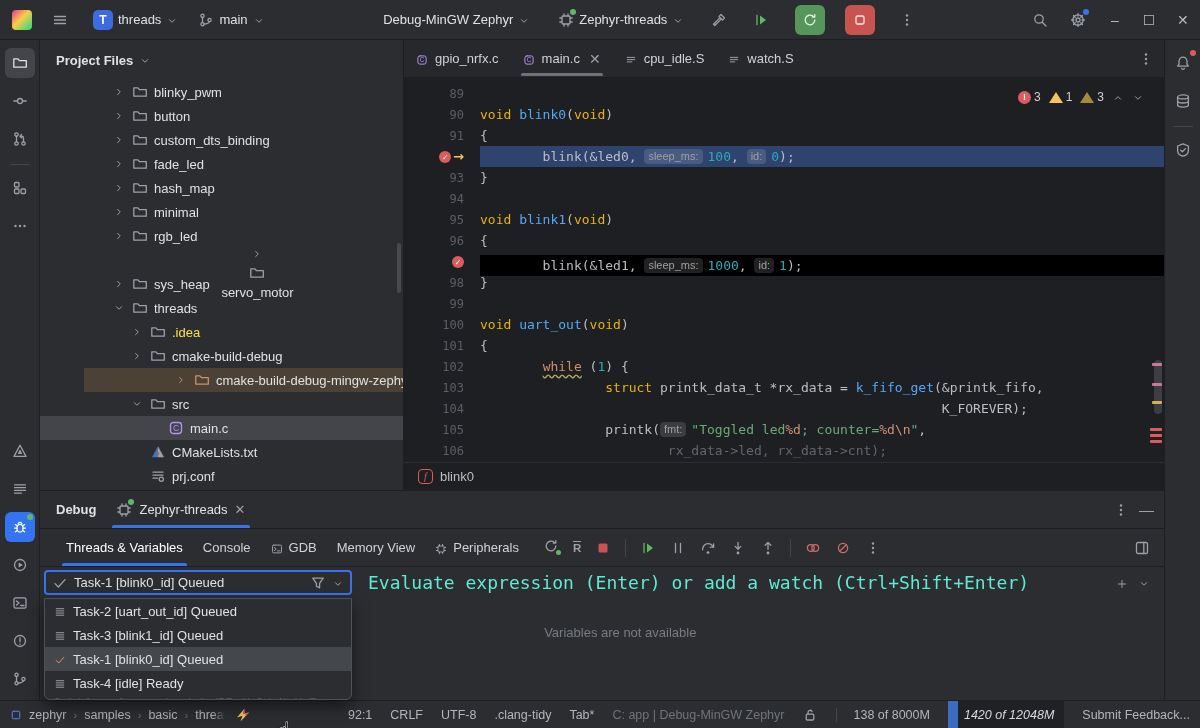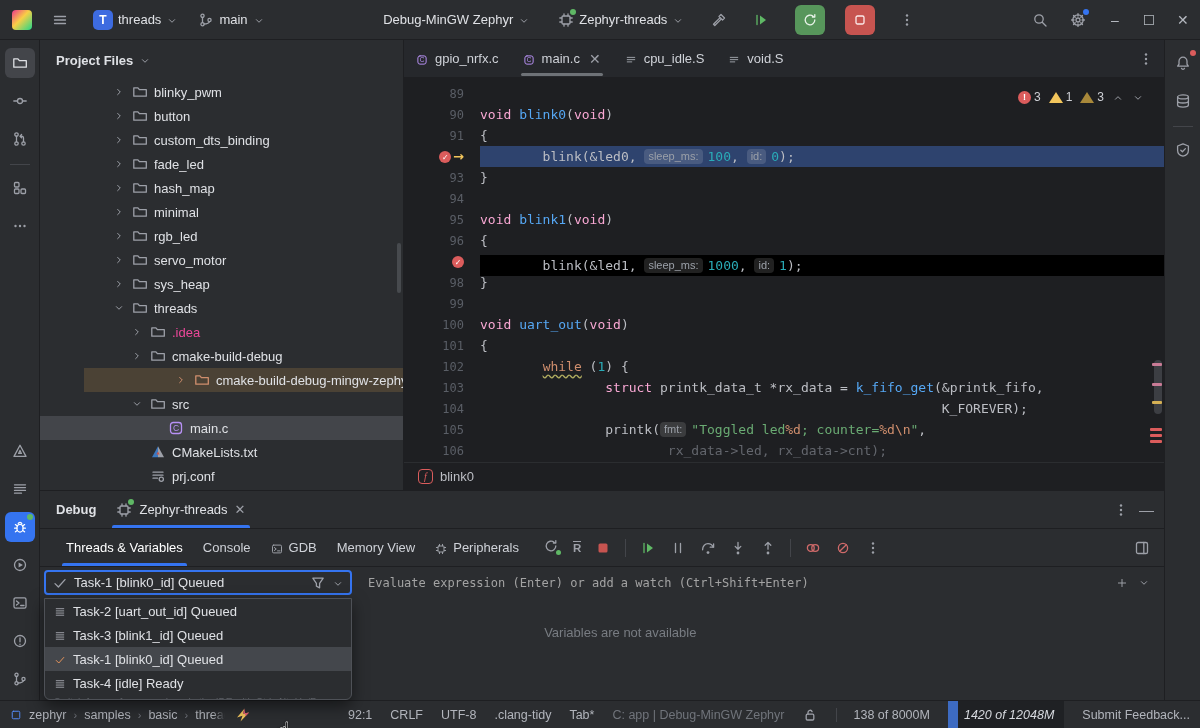--- a/index.html
+++ b/index.html
@@ -46,39 +46,39 @@
   .project { position:absolute; left:40px; top:40px; width:364px; height:450px; background:#2b2d30;
     border-right:1px solid #1e1f22; overflow:hidden; }
   .proj-header { height:40px; display:flex; align-items:center; gap:6px; padding-left:16px;
     font-weight:700; color:#dfe1e5; }
   .tree { position:relative; }
   .tree-row { height:24px; display:flex; align-items:center; gap:4px; color:#dfe1e5; white-space:nowrap; }
   .tree-row .lbl { padding-left:2px; }
   .tree-row.selected { background:#43454a; }
   .tree-row.build-row { background:#4b4235; }
   .tree-row.build-row .ic { color:#cf8e6d; }
-  .tree-row.excluded .lbl { color:#ec4899; }
+  .tree-row.excluded .lbl { color:#fde047; }
   .chev-slot { width:18px; display:flex; justify-content:center; flex:none; }
   .proj-scroll { position:absolute; right:2px; top:203px; width:4px; height:50px; background:#5a5d63; border-radius:2px; opacity:.6; }
 
   
   .editor { position:absolute; left:404px; top:40px; right:36px; height:450px; background:#1e1f22; }
   .tabbar { height:38px; background:#26282c; display:flex; align-items:stretch; border-bottom:1px solid #1e1f22; }
   .etab { display:flex; align-items:center; gap:7px; padding:0 12px; color:#cfd2d8; position:relative; }
   .etab.active::after { content:""; position:absolute; left:10px; right:10px; bottom:1px; height:3px; border-radius:2px; background:#6e7277; }
   .etab .close-x { color:#9da0a8; font-size:14px; margin-left:2px; }
   .tab-kebab { margin-left:auto; align-self:center; margin-right:10px; }
   .code-wrap { position:absolute; top:38px; left:0; right:0; bottom:28px; overflow:hidden; padding-top:5px; }
   .cline { height:21px; display:flex; align-items:center; }
   .gut { width:76px; flex:none; display:flex; align-items:center; justify-content:flex-end; gap:2px;
     padding-right:16px; font-family:"DejaVu Sans Mono",monospace; font-size:12px; color:#5a5e66; }
   .body { flex:1; white-space:pre; font-family:"DejaVu Sans Mono",monospace; font-size:13px; color:#bcbec4; height:100%; display:flex; align-items:center; }
   .cline.exec .body { background:#2e436e; }
   .cline.bp .body { background:#000000;margin-top:8px; }
-  .k{color:#f9a8d4} .f{color:#56a8f5} .n{color:#2aacb8} .s{color:#6aab73} .e{color:#cf8e6d}
+  .k{color:#eab308} .f{color:#56a8f5} .n{color:#2aacb8} .s{color:#6aab73} .e{color:#cf8e6d}
   .kw{color:#cf8e6d; text-decoration:underline; text-decoration-style:wavy; text-decoration-color:#b3ae60; text-underline-offset:3px;}
   .dim{color:#63666d}
   .h { background:rgba(255,255,255,.13); color:#9ba0a8; border-radius:4px; padding:0 4px; margin-right:5px;
     font-family:"Liberation Sans",sans-serif; font-size:11px; display:inline-block; line-height:15px; }
   .bp-dot { width:12px; height:12px; border-radius:50%; background:#db5c5c; color:#fff; font-size:9px;
     display:inline-flex; align-items:center; justify-content:center; flex:none; }
   .exec-arrow { color:#f2c55c; font-weight:700; font-size:13px; font-family:"DejaVu Sans",sans-serif; }
   .inspections { position:absolute; top:50px; right:20px; display:flex; align-items:center; gap:8px; font-size:12px; color:#ced0d6; }
   .insp { display:flex; align-items:center; gap:3px; }
   .err-ic { width:13px; height:13px; border-radius:50%; background:#db5c5c; color:#fff; font-size:9px; font-weight:700;
@@ -106,21 +106,21 @@
   .dtab.active::after { content:""; position:absolute; left:6px; right:6px; bottom:0; height:3px; border-radius:2px 2px 0 0; background:#3574f0; }
   .dbg-toolbar { display:flex; align-items:center; gap:14px; margin-left:14px; }
   .tsep { width:1px; height:18px; background:#43454a; } .green-ic { color:#5fb865; }
   .rbar { font-size:11.5px; font-weight:700; color:#9da0a8; border-top:1.6px solid #9da0a8; padding-top:0px; line-height:13px; }
   .layout-btn { margin-left:auto; margin-right:14px; }
   .dbg-content { position:relative; height:133px; }
   .frame-combo { position:absolute; left:4px; top:3px; width:308px; height:25px; border:2px solid #3574f0; border-radius:4px;
     display:flex; align-items:center; gap:6px; padding:0 6px; background:#2b2d30; }
   .frame-combo .lbl { flex:1; white-space:nowrap; overflow:hidden; }
   .watch-field { position:absolute; left:320px; right:4px; top:3px; height:25px; display:flex; align-items:center;
-    font-family:"DejaVu Sans Mono",monospace; font-size:12px; color:#a3a3a3; padding-left:8px; }
+    font-family:"DejaVu Sans Mono",monospace; font-size:18px; color:#5eead4; padding-left:8px; }
   .watch-icons { margin-left:auto; display:flex; align-items:center; gap:10px; padding-right:10px; }
   .vars-msg { position:absolute; left:50%; top:58px; transform:translateX(-38%); color:#787c82; }
   .dropdown { position:absolute; left:4px; top:31px; width:308px; height:102px; background:#2b2d30;
     border:1px solid #4e5157; border-radius:0 0 6px 6px; box-shadow:0 6px 16px rgba(0,0,0,.5); overflow:hidden; z-index:5; }
   .dd-item { height:24px; display:flex; align-items:center; gap:7px; padding:0 9px; white-space:nowrap; color:#dfe1e5; }
   .dd-item.selected { background:#44474c; }
   .dd-hint { font-size:10px; color:#5a5d63; padding:2px 9px 0; white-space:nowrap; }
   .check-ic { color:#e8945a; }
   .cursor-hand { position:absolute; left:236px; top:150px; z-index:9; font-size:24px; color:#fff;
     text-shadow:0 0 2px #000, 0 1px 2px #000; font-family:"DejaVu Sans",sans-serif; }
@@ -421,21 +421,21 @@
         <span class="chev-slot">
           <svg class="ic small" viewBox="0 0 16 16">
             <path d="M6.2 4.5 9.7 8l-3.5 3.5"></path>
           </svg>
         </span>
         <span><svg class="ic " viewBox="0 0 16 16">
             <path d="M1.8 3.8h4.1l1.5 1.9h6.9v6.5H1.8z"></path>
           </svg></span>
         <span class="lbl">rgb_led</span>
       </div>
-      <div class="tree-row" style="padding-left: 70px;">
+      <div class="tree-row" style="padding-left: 70px; flex-direction: column;">
         <span class="chev-slot">
           <svg class="ic small" viewBox="0 0 16 16">
             <path d="M6.2 4.5 9.7 8l-3.5 3.5"></path>
           </svg>
         </span>
         <span><svg class="ic " viewBox="0 0 16 16">
             <path d="M1.8 3.8h4.1l1.5 1.9h6.9v6.5H1.8z"></path>
           </svg></span>
         <span class="lbl">servo_motor</span>
       </div>
@@ -554,21 +554,21 @@
       <div class="etab">
         <span><svg class="ic small" viewBox="0 0 16 16">
             <path d="M3 4.5h10M3 7.5h10M3 10.5h6"></path>
           </svg></span>
         <span>cpu_idle.S</span>
       </div>
       <div class="etab">
         <span><svg class="ic small" viewBox="0 0 16 16">
             <path d="M3 4.5h10M3 7.5h10M3 10.5h6"></path>
           </svg></span>
-        <span>void.S</span>
+        <span>watch.S</span>
       </div>
       <span class="tab-kebab"><svg class="ic " viewBox="0 0 16 16">
           <circle class="fill" cx="8" cy="3.5" r="1.2"></circle>
           <circle class="fill" cx="8" cy="8" r="1.2"></circle>
           <circle class="fill" cx="8" cy="12.5" r="1.2"></circle>
         </svg></span>
     </div>
   <div class="code-wrap" id="code">
       <div class="cline">
         <span class="gut">89</span>

